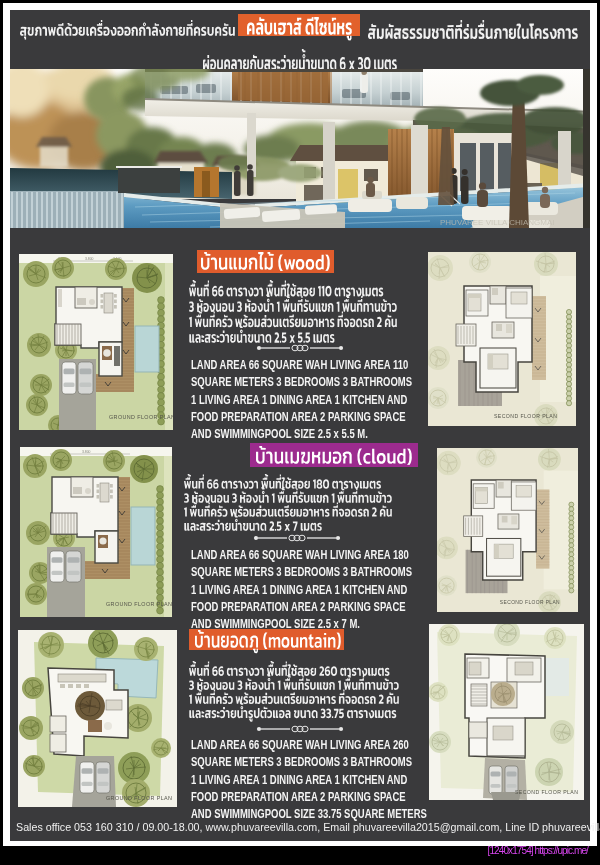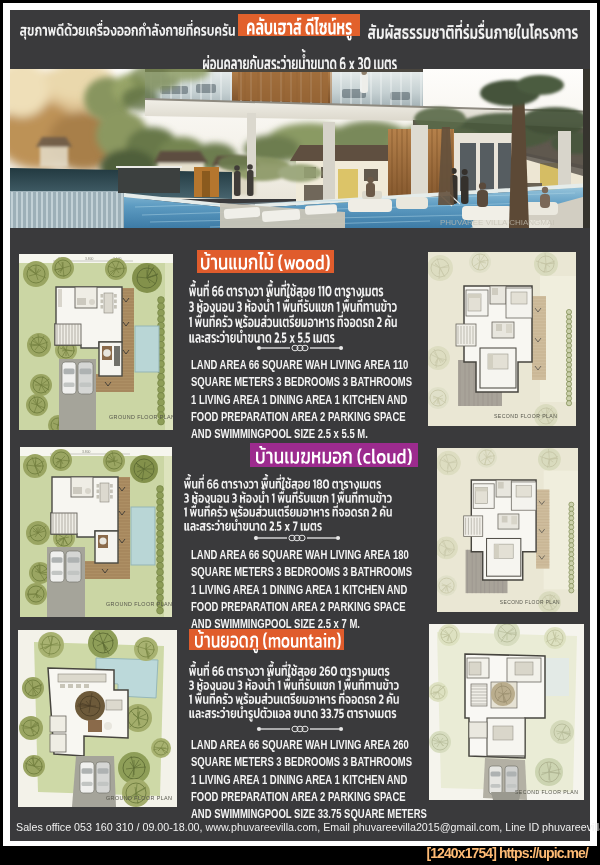--- a/index.html
+++ b/index.html
@@ -1680,12 +1680,12 @@
 <div class="eng" style="left:191px;top:736px">LAND AREA 66 SQUARE WAH LIVING AREA 260
 SQUARE METERS 3 BEDROOMS 3 BATHROOMS
 1 LIVING AREA 1 DINING AREA 1 KITCHEN AND
 FOOD PREPARATION AREA 2 PARKING SPACE
 AND SWIMMINGPOOL SIZE 33.75 SQUARE METERS</div>
 
 <div class="abs" style="left:16px;top:821px;width:620px;color:#efefef;font-size:11.5px;letter-spacing:0px;transform:scaleX(0.93);transform-origin:0 0;white-space:pre">Sales office 053 160 310 / 09.00-18.00, www.phuvareevilla.com, Email phuvareevilla2015@gmail.com, Line ID phuvareevilla</div>
 
 <div class="abs" style="left:0px;top:846px;width:600px;height:19px;background:#000"></div>
 
-<div class="abs" style="top:845px;right:12px;color:#fdba74;font-size:14px;font-weight:bold;letter-spacing:-0.9px">[1240x1754] https://upic.me/</div>
+<div class="abs" style="top:845px;right:12px;color:#d946ef;font-size:10px;font-weight:normal;letter-spacing:-0.9px">[1240x1754] https://upic.me/</div>
 </body></html>

